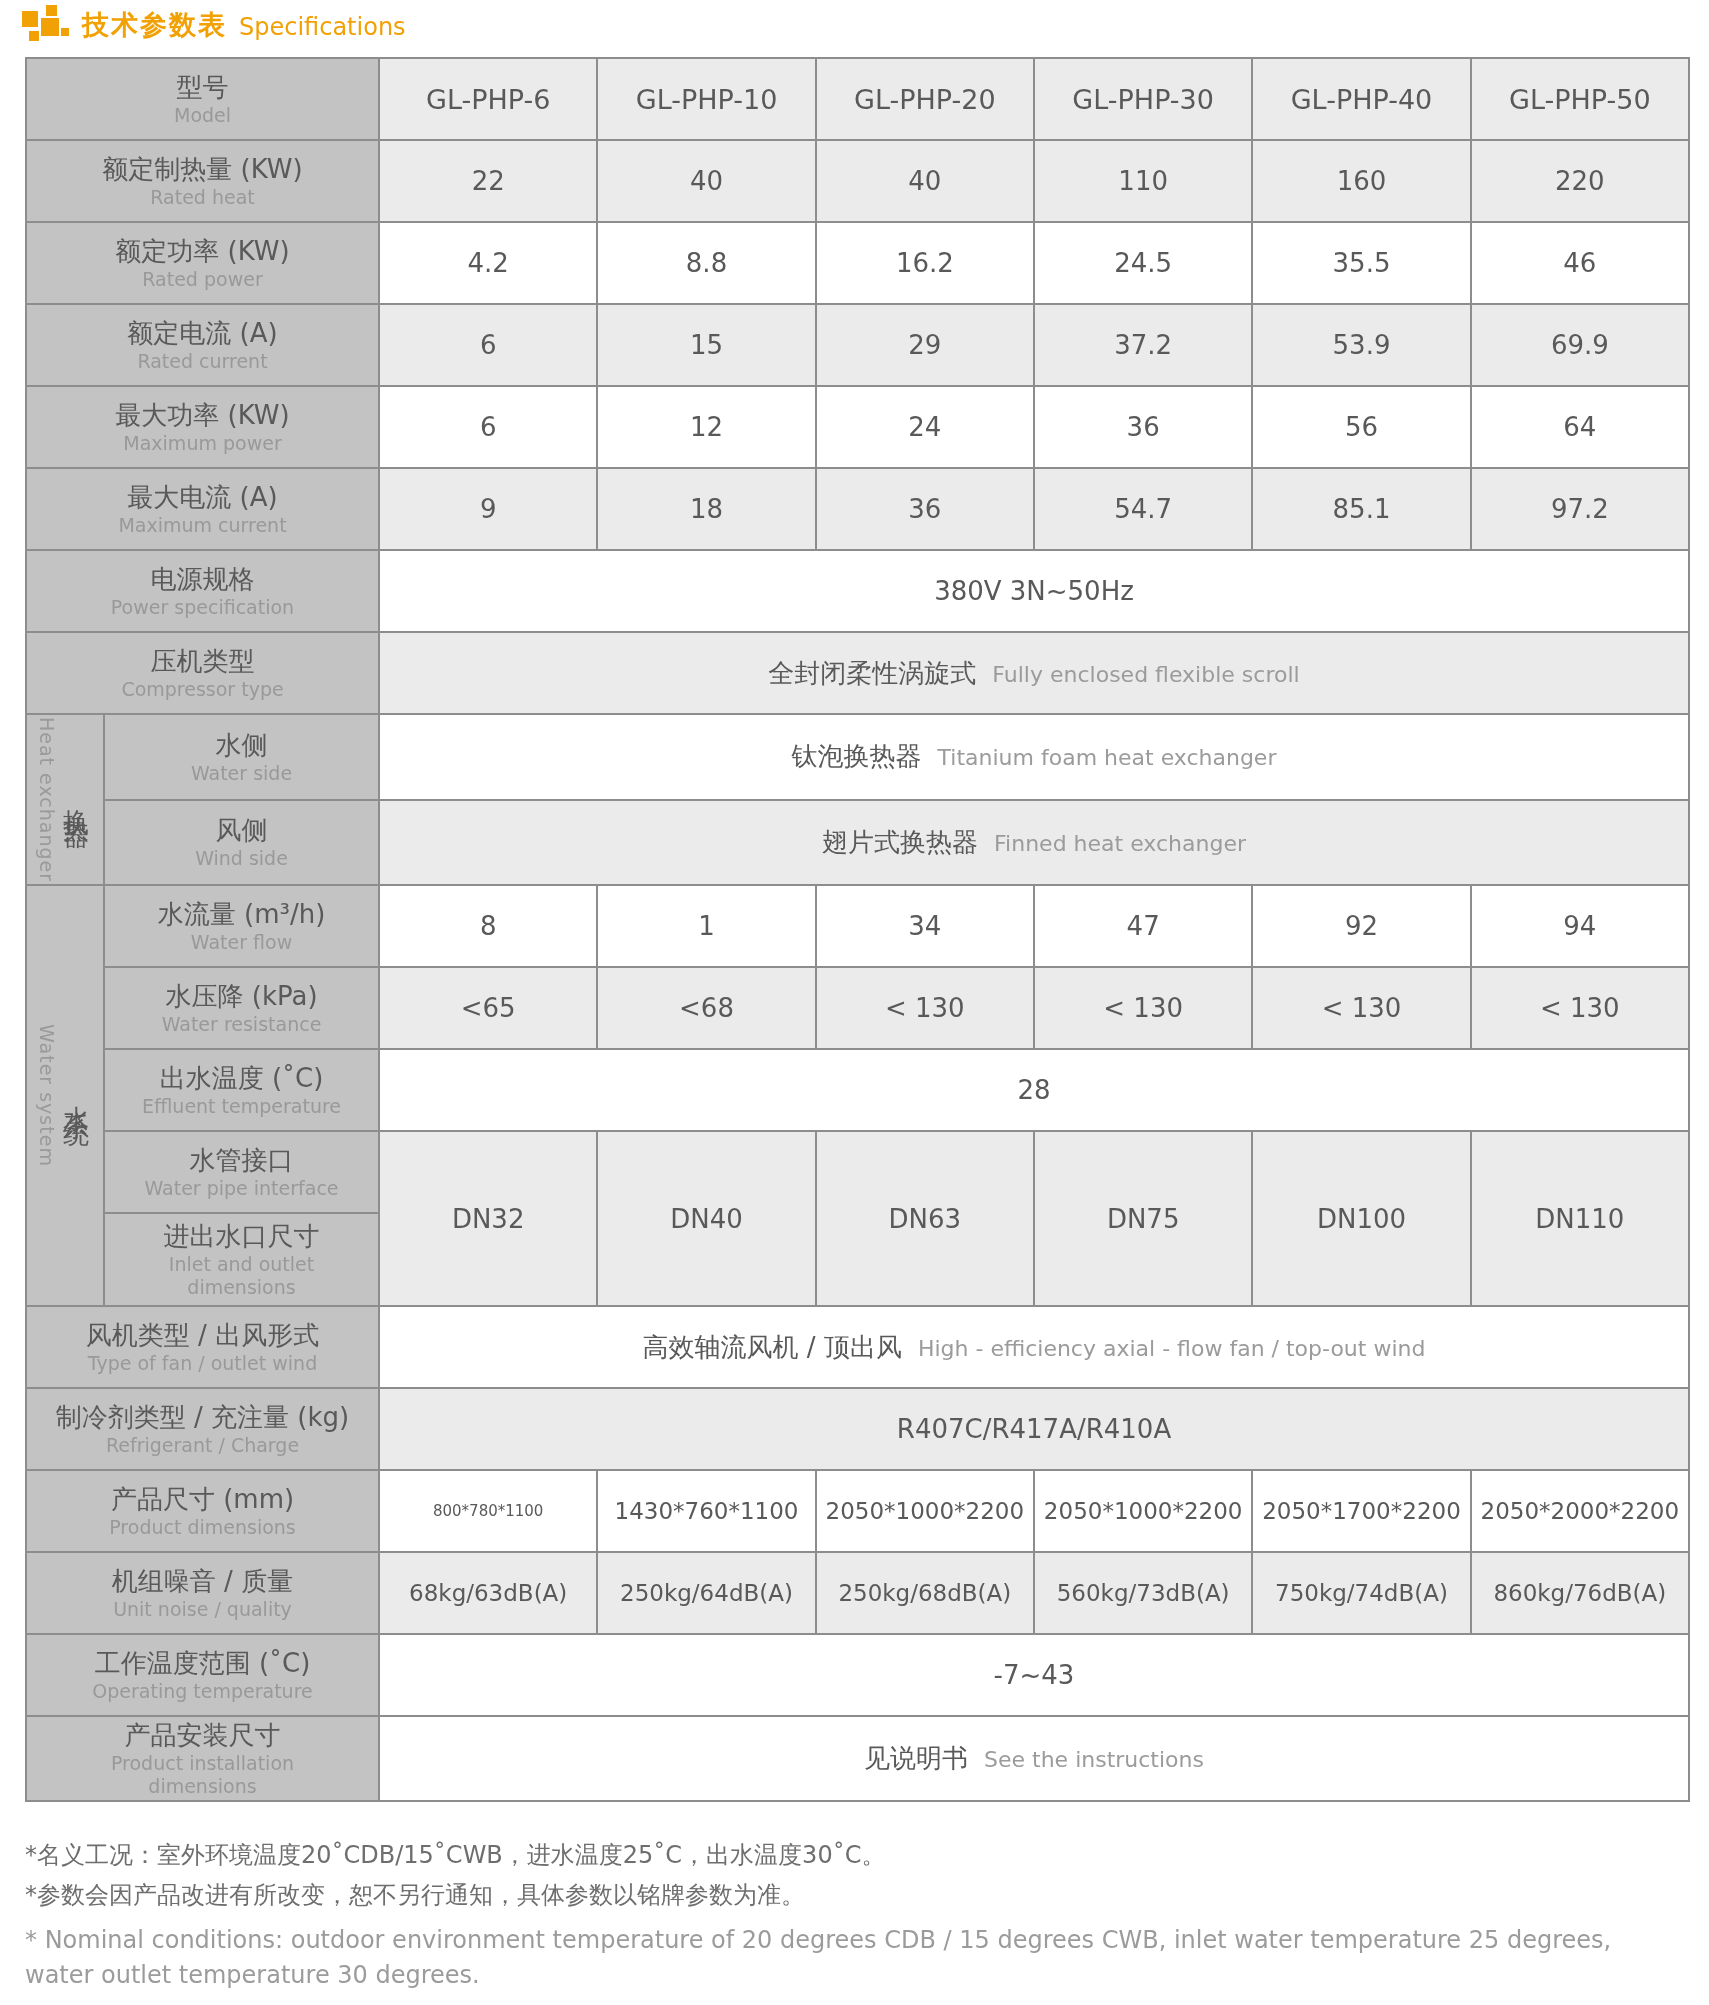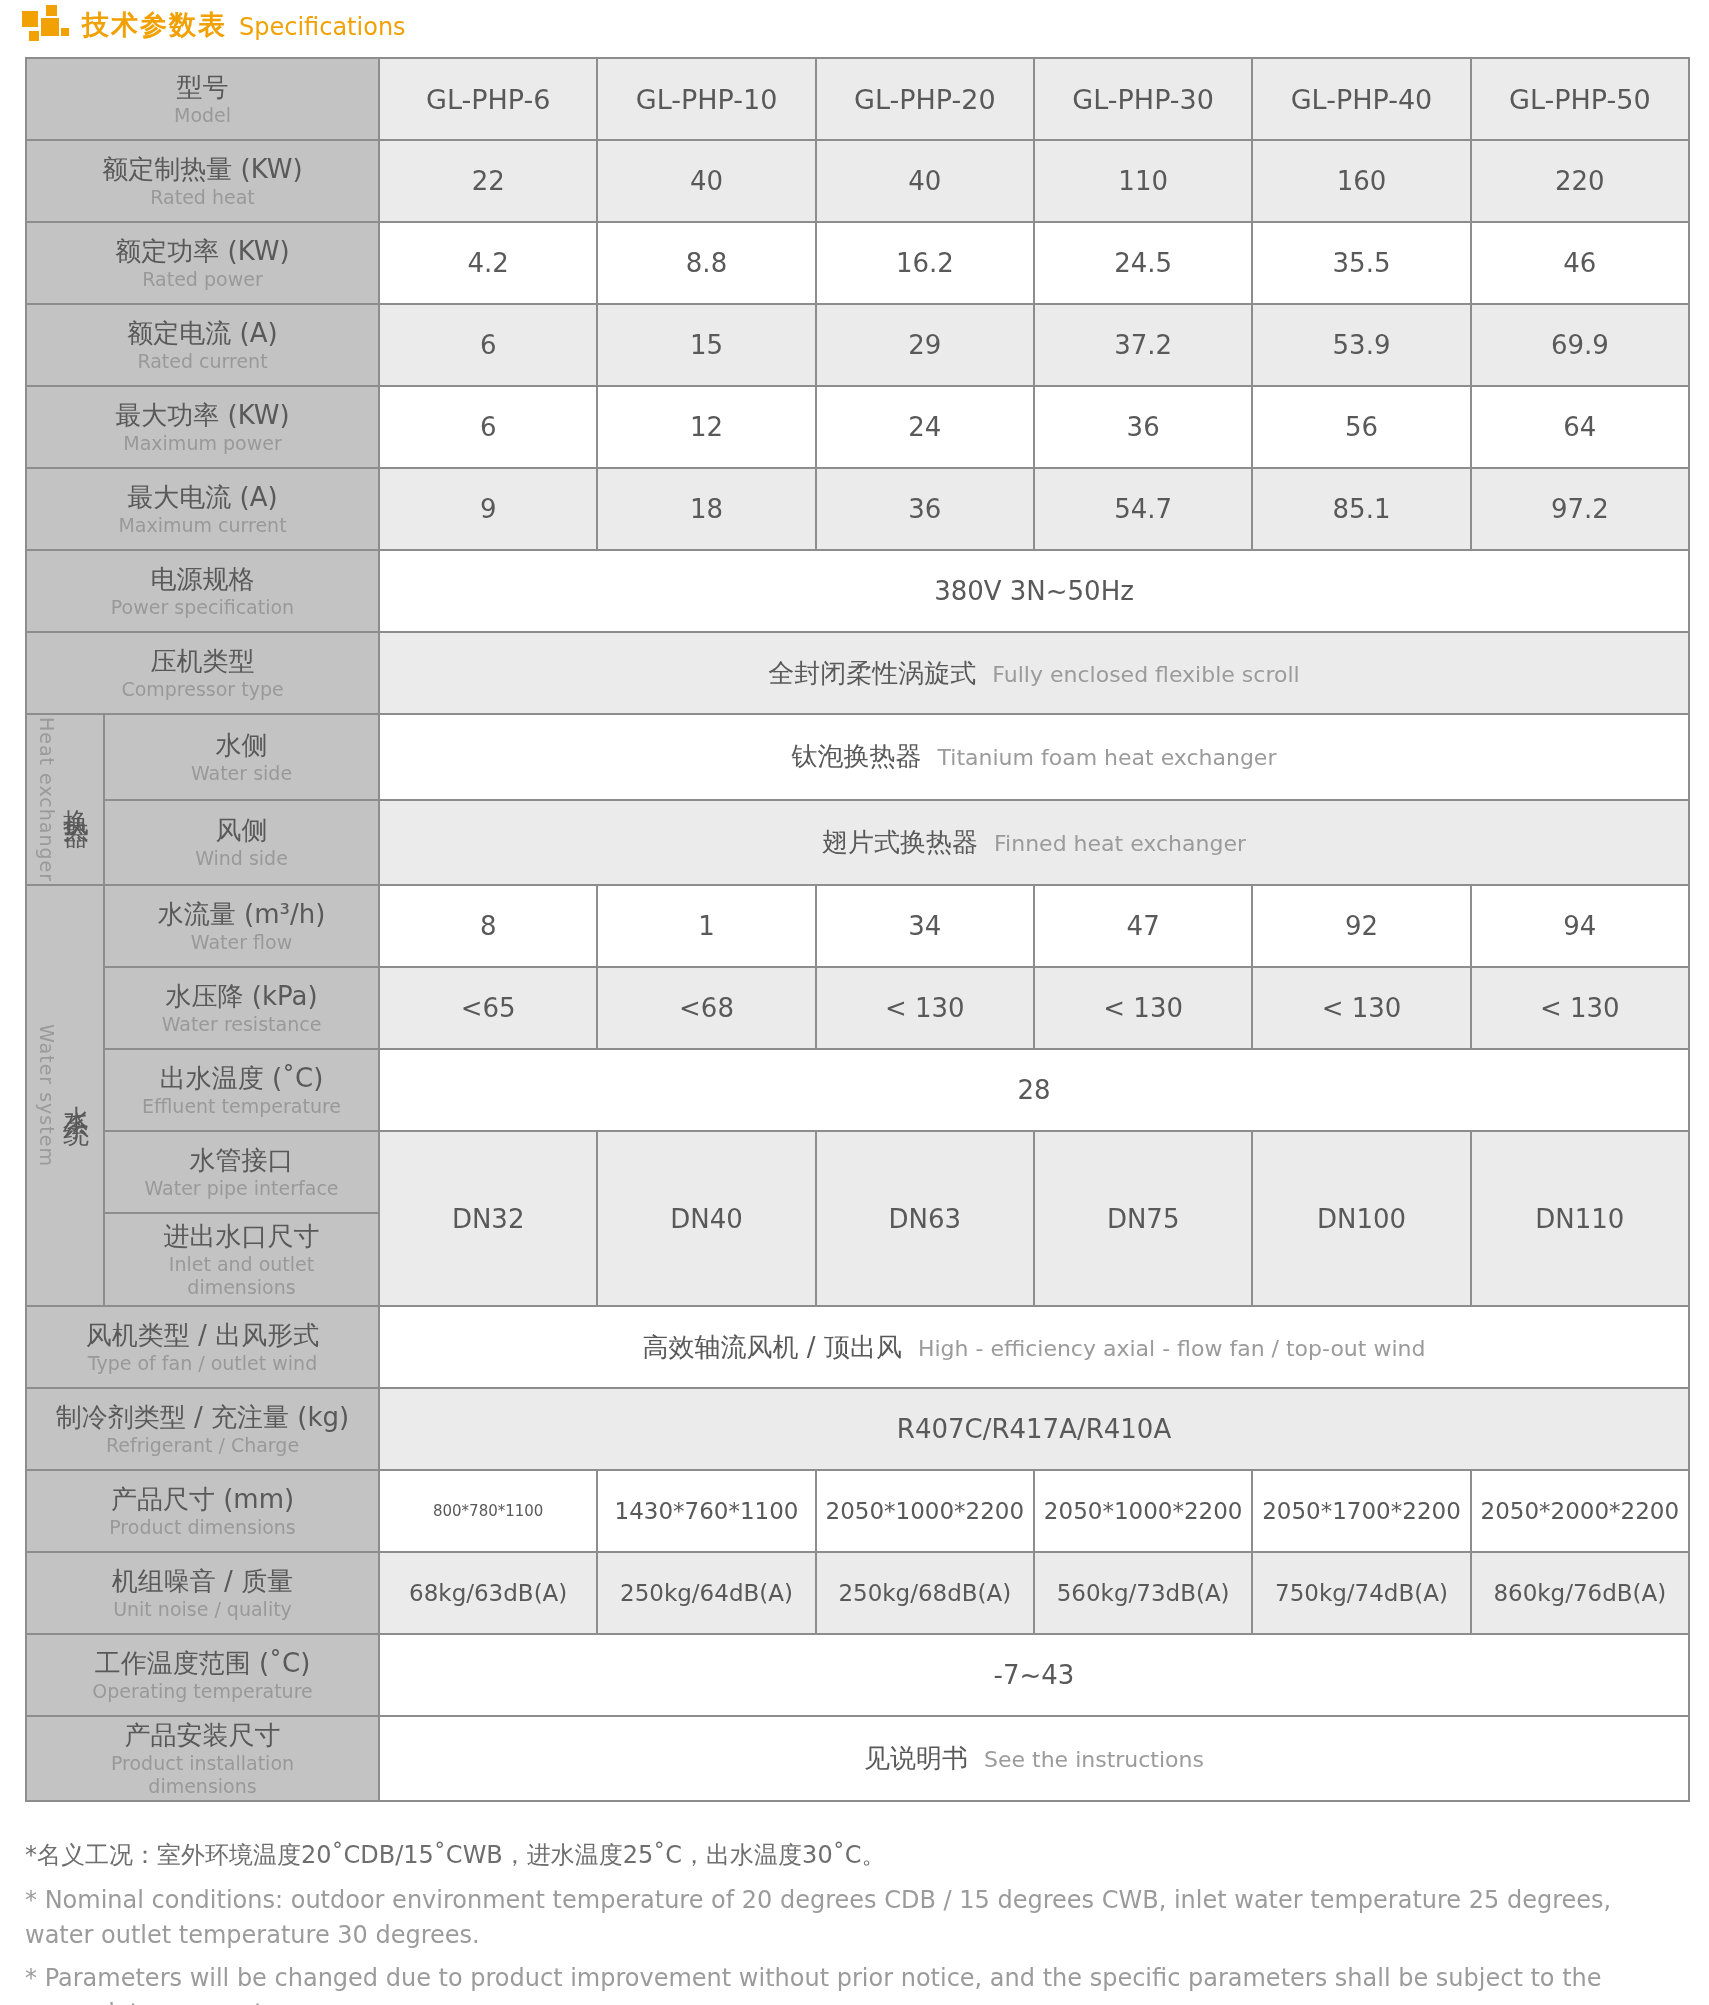--- a/index.html
+++ b/index.html
@@ -328,15 +328,16 @@
     </td>
     <td class="w sp" colspan="6">
       <span class="zh">见说明书</span><span class="en">See the instructions</span>
     </td>
   </tr>
 </tbody>
   </table>
 
 <div class="footnotes">
   <div class="fn-zh">*名义工况：室外环境温度20˚CDB/15˚CWB，进水温度25˚C，出水温度30˚C。</div>
+  <div class="fn-zh">*参数会因产品改进有所改变，恕不另行通知，具体参数以铭牌参数为准。</div>
   <div class="fn-en">* Nominal conditions: outdoor environment temperature of 20 degrees CDB / 15 degrees CWB, inlet water temperature 25 degrees, water outlet temperature 30 degrees.</div>
   <div class="fn-en">* Parameters will be changed due to product improvement without prior notice, and the specific parameters shall be subject to the nameplate parameters.</div>
 </div>
 
 </body></html>

